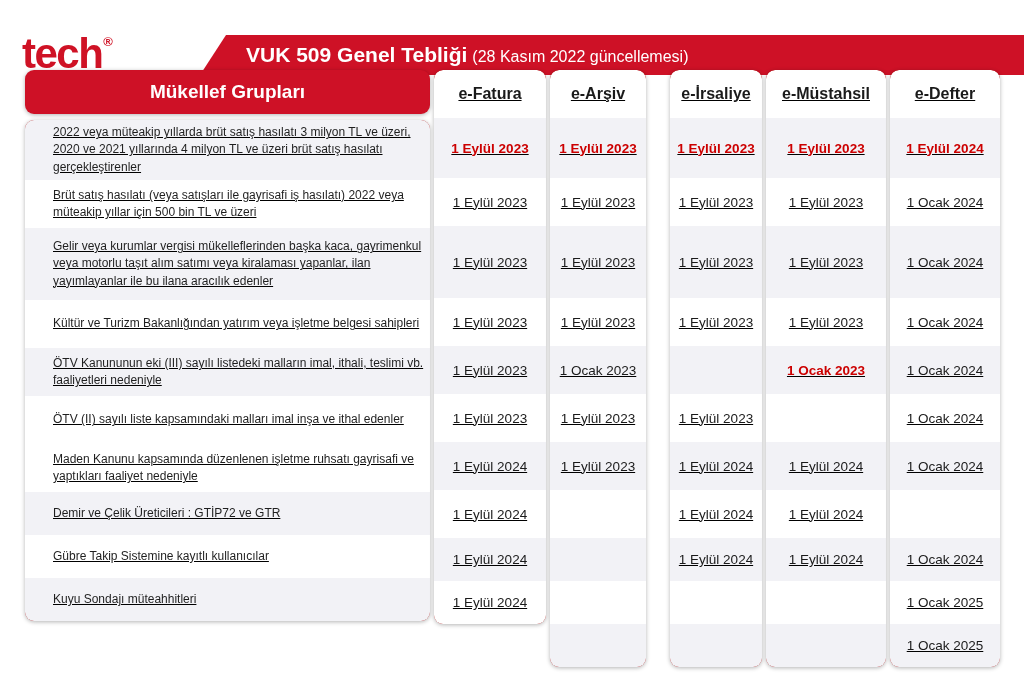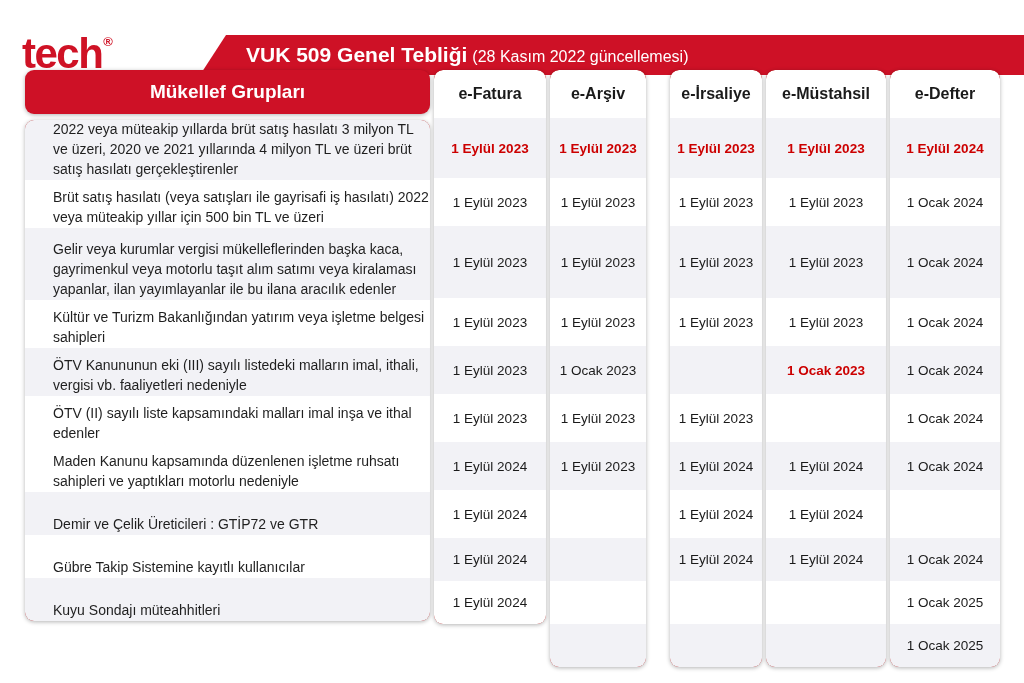--- a/index.html
+++ b/index.html
@@ -105,20 +105,21 @@
   .col-date.w-arsiv    { width: 96px; }
   .col-date.w-irsaliye { width: 92px; margin-left: 24px; }
   .col-date.w-mustahsil{ width: 120px; }
   .col-date.w-defter   { width: 110px; }
 
   .card {
     background: #b91c1c;
     border-radius: 9px;
     box-shadow: 0 1px 4px rgba(0,0,0,0.30);
     overflow: hidden;
+    text-decoration: underline;
   }
 
   .head-cell {
     height: 48px;
     display: flex;
     align-items: center;
     justify-content: center;
     font-size: 16px;
     font-weight: bold;
     color: #1a1a1a;
@@ -140,23 +141,23 @@
     margin-bottom: 6px;
   }
 
   .body-card {
     border-radius: 9px;
   }
 
   
   .grow {
     display: flex;
-    align-items: flex-end;
+    align-items: center;
     padding: 0 0 0 28px;
-    font-size: 14px;
+    font-size: 12px;
     color: #1f1f1f;
     line-height: 1.42;
   }
   .drow {
     display: flex;
     align-items: center;
     justify-content: center;
     font-size: 13.5px;
     color: #1a1a1a;
     text-align: center;
@@ -194,27 +195,27 @@
           <div class="grow plain" style="height: 48px;">
             <span>Brüt satış hasılatı (veya satışları ile gayrisafi iş hasılatı) 2022 veya müteakip yıllar için 500 bin TL ve üzeri</span>
           </div>
           <div class="grow alt" style="height: 72px;">
             <span>Gelir veya kurumlar vergisi mükelleflerinden başka kaca, gayrimenkul veya motorlu taşıt alım satımı veya kiralaması yapanlar, ilan yayımlayanlar ile bu ilana aracılık edenler</span>
           </div>
           <div class="grow plain" style="height: 48px;">
             <span>Kültür ve Turizm Bakanlığından yatırım veya işletme belgesi sahipleri</span>
           </div>
           <div class="grow alt" style="height: 48px;">
-            <span>ÖTV Kanununun eki (III) sayılı listedeki malların imal, ithali, vergisi vb. faaliyetleri nedeniyle</span>
+            <span>ÖTV Kanununun eki (III) sayılı listedeki malların imal, ithali, teslimi vb. faaliyetleri nedeniyle</span>
           </div>
           <div class="grow plain" style="height: 48px;">
             <span>ÖTV (II) sayılı liste kapsamındaki malları imal inşa ve ithal edenler</span>
           </div>
           <div class="grow plain" style="height: 48px;">
-            <span>Maden Kanunu kapsamında düzenlenen işletme ruhsatı sahipleri ve yaptıkları motorlu nedeniyle</span>
+            <span>Maden Kanunu kapsamında düzenlenen işletme ruhsatı gayrisafi ve yaptıkları faaliyet nedeniyle</span>
           </div>
           <div class="grow alt" style="height: 43px;">
             <span>Demir ve Çelik Üreticileri : GTİP72 ve GTR</span>
           </div>
           <div class="grow plain" style="height: 43px;">
             <span>Gübre Takip Sistemine kayıtlı kullanıcılar</span>
           </div>
           <div class="grow alt" style="height: 43px;">
             <span>Kuyu Sondajı müteahhitleri</span>
           </div>

